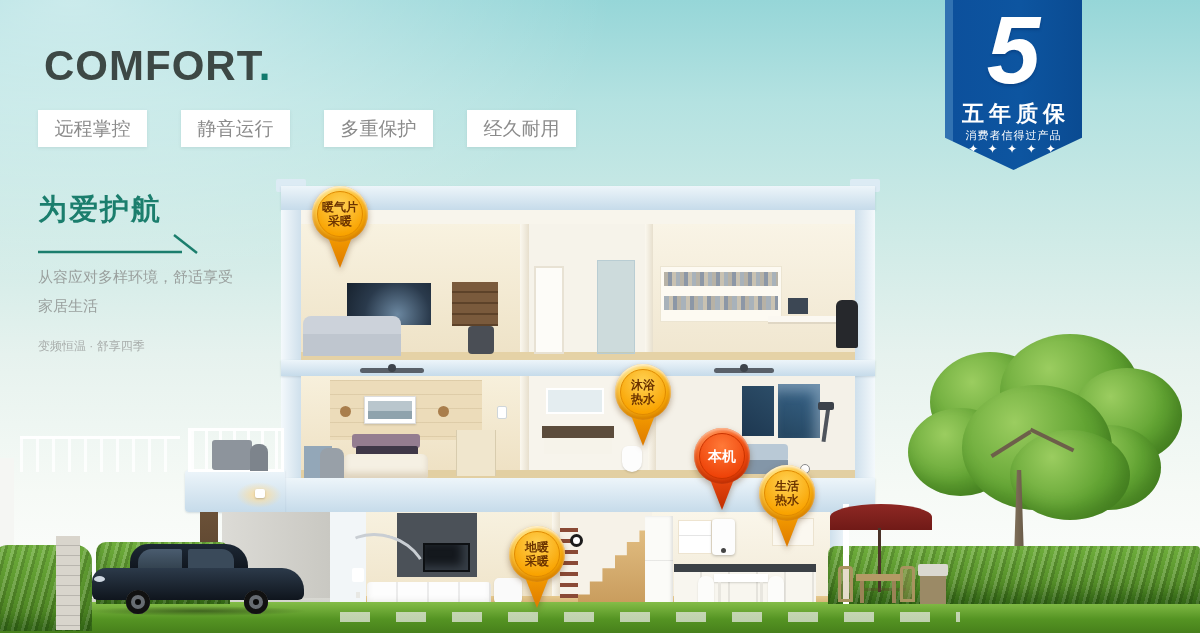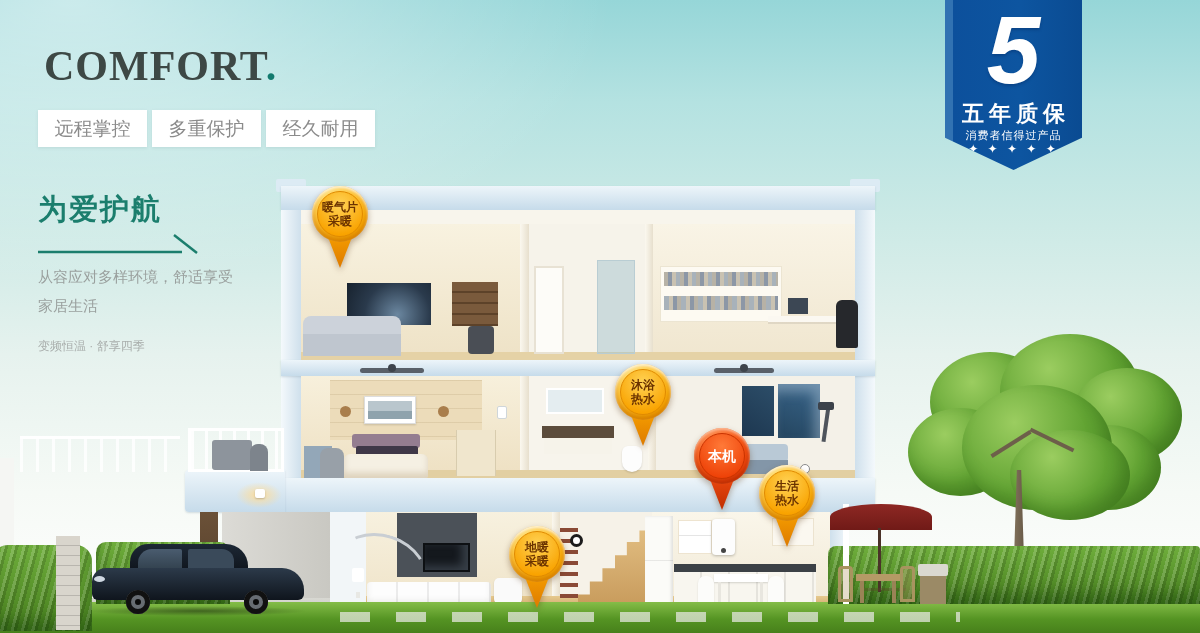--- a/index.html
+++ b/index.html
@@ -5,23 +5,23 @@
   * { margin:0; padding:0; box-sizing:border-box; }
   body { font-family:"Liberation Sans","DejaVu Sans",sans-serif; }
   .scene { position:relative; width:1200px; height:633px; overflow:hidden;
     background:linear-gradient(180deg,#96d6d8 0%,#b4e2e1 16%,#cdeae6 36%,#e6f2ee 56%,#f6faf6 78%,#ffffff 100%); }
   .scene::before { content:""; position:absolute; inset:0; z-index:0;
     background:radial-gradient(900px 480px at 6% 0%, rgba(255,255,255,.5), rgba(255,255,255,0) 60%); }
   .abs { position:absolute; }
 
   
   .header { position:absolute; left:44px; top:42px; z-index:9; }
-  .brand { font-size:42px; font-weight:bold; letter-spacing:1px; color:#3d4845;font-family:Liberation Serif, serif; }
+  .brand { font-size:42px; font-weight:bold; letter-spacing:1px; color:#3d4845; }
   .brand .dot { color:#127a6e; }
-  .features { position:absolute; left:38px; top:110px; z-index:9; display:flex; gap:5px; }
+  .features { position:absolute; left:38px; top:110px; z-index:9; display:flex; gap:34px; }
   .feature-btn { background:#ffffff; color:#8b8b8b; font-size:19px; min-width:109px; height:37px;
     line-height:37px; text-align:center; padding:0 12px; box-shadow:0 1px 3px rgba(90,120,120,.15); cursor:pointer; }
   .intro { position:absolute; left:38px; top:190px; z-index:9; width:280px; }
   .intro-heading { font-size:29px; font-weight:bold; color:#1b7e6d; letter-spacing:2px; }
   .intro-underline { display:block; margin-top:2px; }
   .intro-desc { margin-top:6px; font-size:15px; color:#9aa09e; line-height:29px; }
   .intro-tagline { position:absolute; left:38px; top:338px; z-index:9; font-size:12px; color:#a9aeac; }
 
   
   .badge { position:absolute; left:945px; top:0; width:137px; height:170px; z-index:9; color:#fff; text-align:center;
@@ -277,20 +277,21 @@
       </div>
     </div>
   </div>
 
   <div class="header">
     <div class="brand"><span>COMFORT</span><span class="dot">.</span></div>
   </div>
 
   <div class="features">
     <div class="feature-btn">远程掌控</div>
+    <div class="feature-btn">静音运行</div>
     <div class="feature-btn">多重保护</div>
     <div class="feature-btn">经久耐用</div>
   </div>
 
   <div class="intro">
     <div class="intro-heading">为爱护航</div>
     <svg class="intro-underline" width="200" height="24">
       <line x1="0" y1="20" x2="144" y2="20" stroke="#1b7e6d" stroke-width="2.5"></line>
       <line x1="136" y1="3" x2="159" y2="21" stroke="#1b7e6d" stroke-width="2.5"></line>
     </svg>

